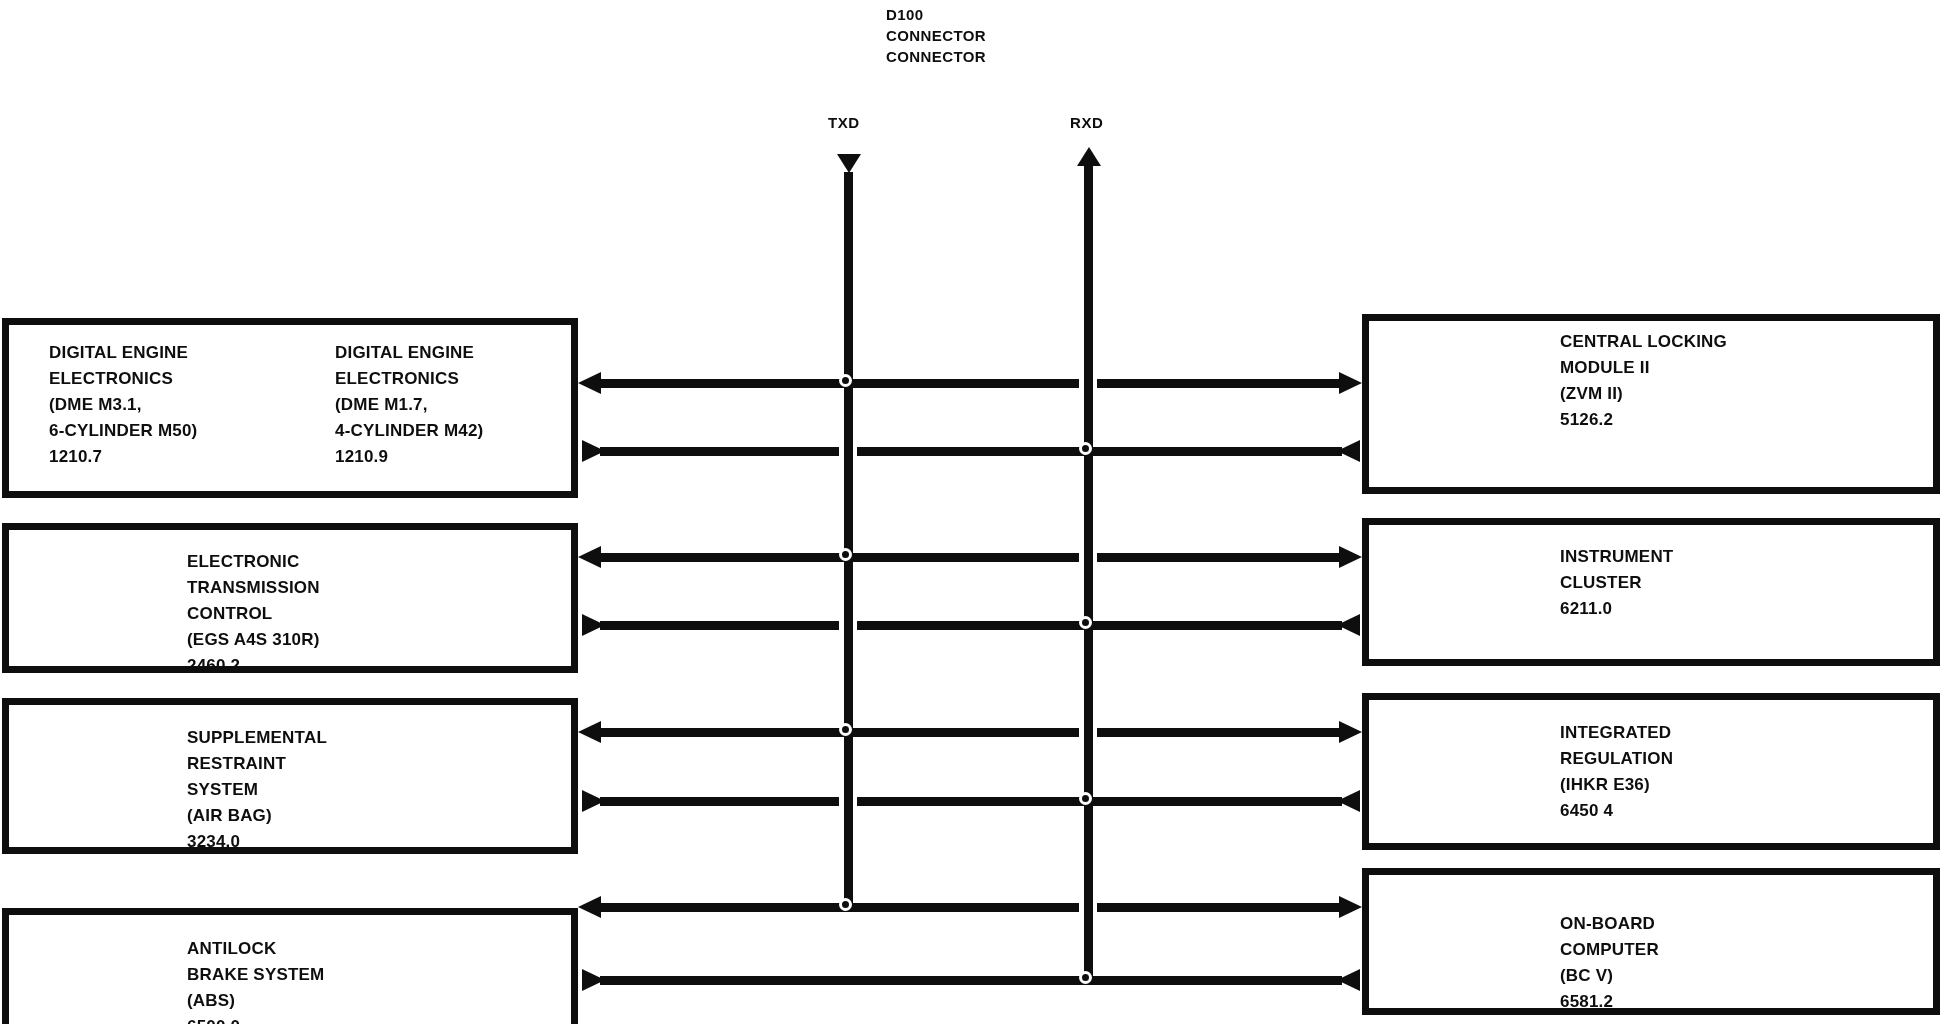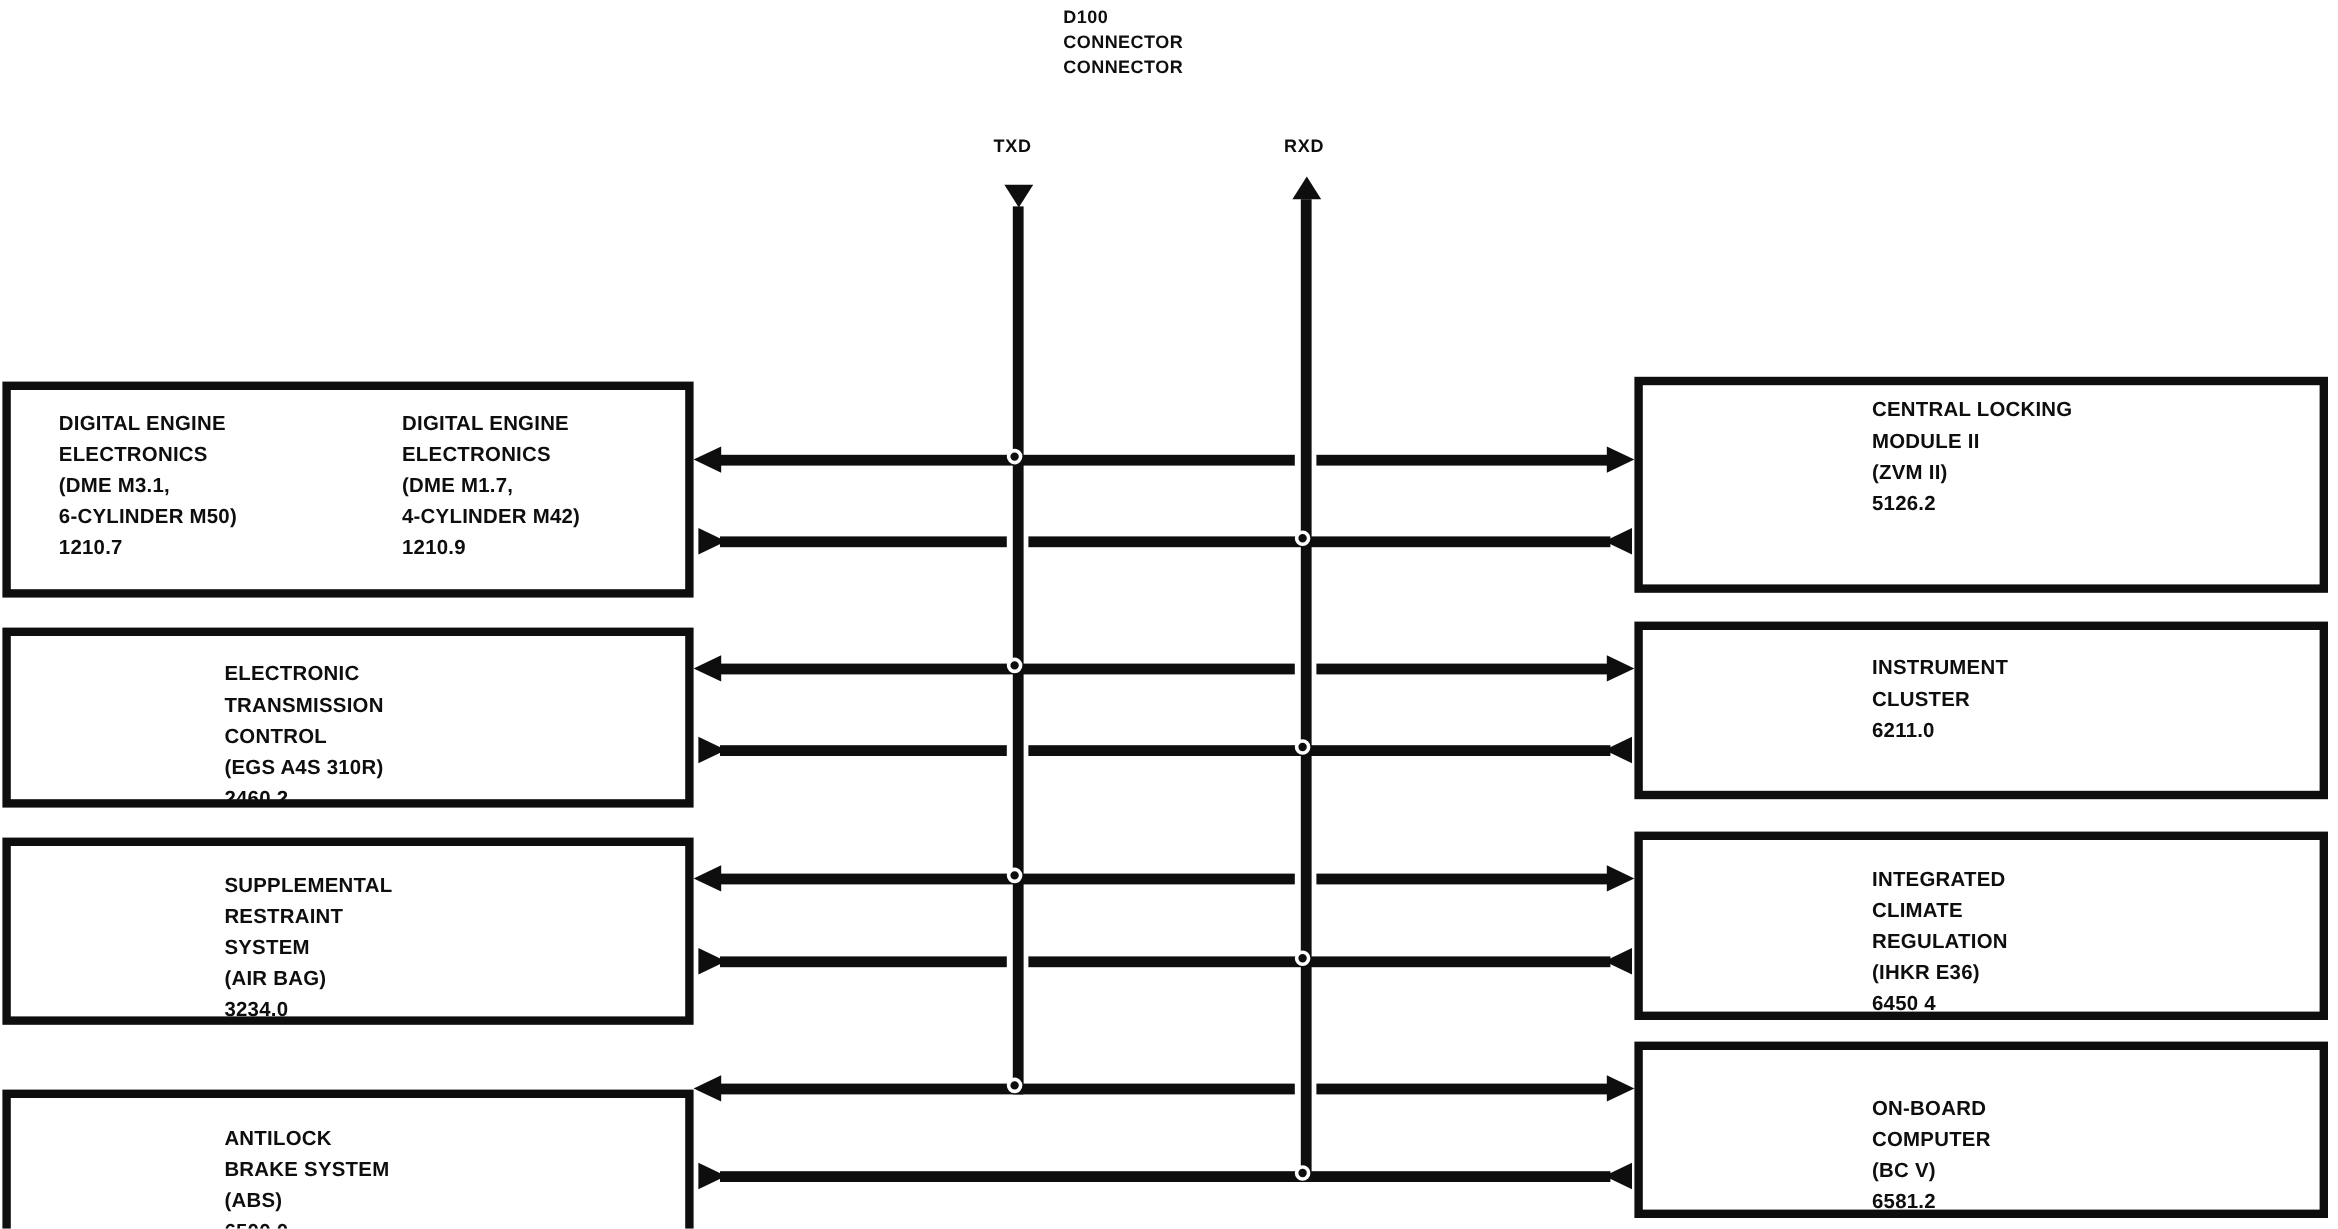--- a/index.html
+++ b/index.html
@@ -173,21 +173,20 @@
   </div>
 
   <div class="box" style="left:1362px;top:518px;width:578px;height:148px;padding:19px 0 0 191px">
     <div class="ln">INSTRUMENT</div>
     <div class="ln">CLUSTER</div>
     <div class="ln">6211.0</div>
   </div>
 
   <div class="box" style="left:1362px;top:693px;width:578px;height:157px;padding:20px 0 0 191px">
     <div class="ln">INTEGRATED</div>
-    <div class="ln">CLIMATE</div>
     <div class="ln">REGULATION</div>
     <div class="ln">(IHKR E36)</div>
     <div class="ln">6450 4</div>
   </div>
 
   <div class="box" style="left:1362px;top:868px;width:578px;height:147px;padding:36px 0 0 191px">
     <div class="ln">ON-BOARD</div>
     <div class="ln">COMPUTER</div>
     <div class="ln">(BC V)</div>
     <div class="ln">6581.2</div>

